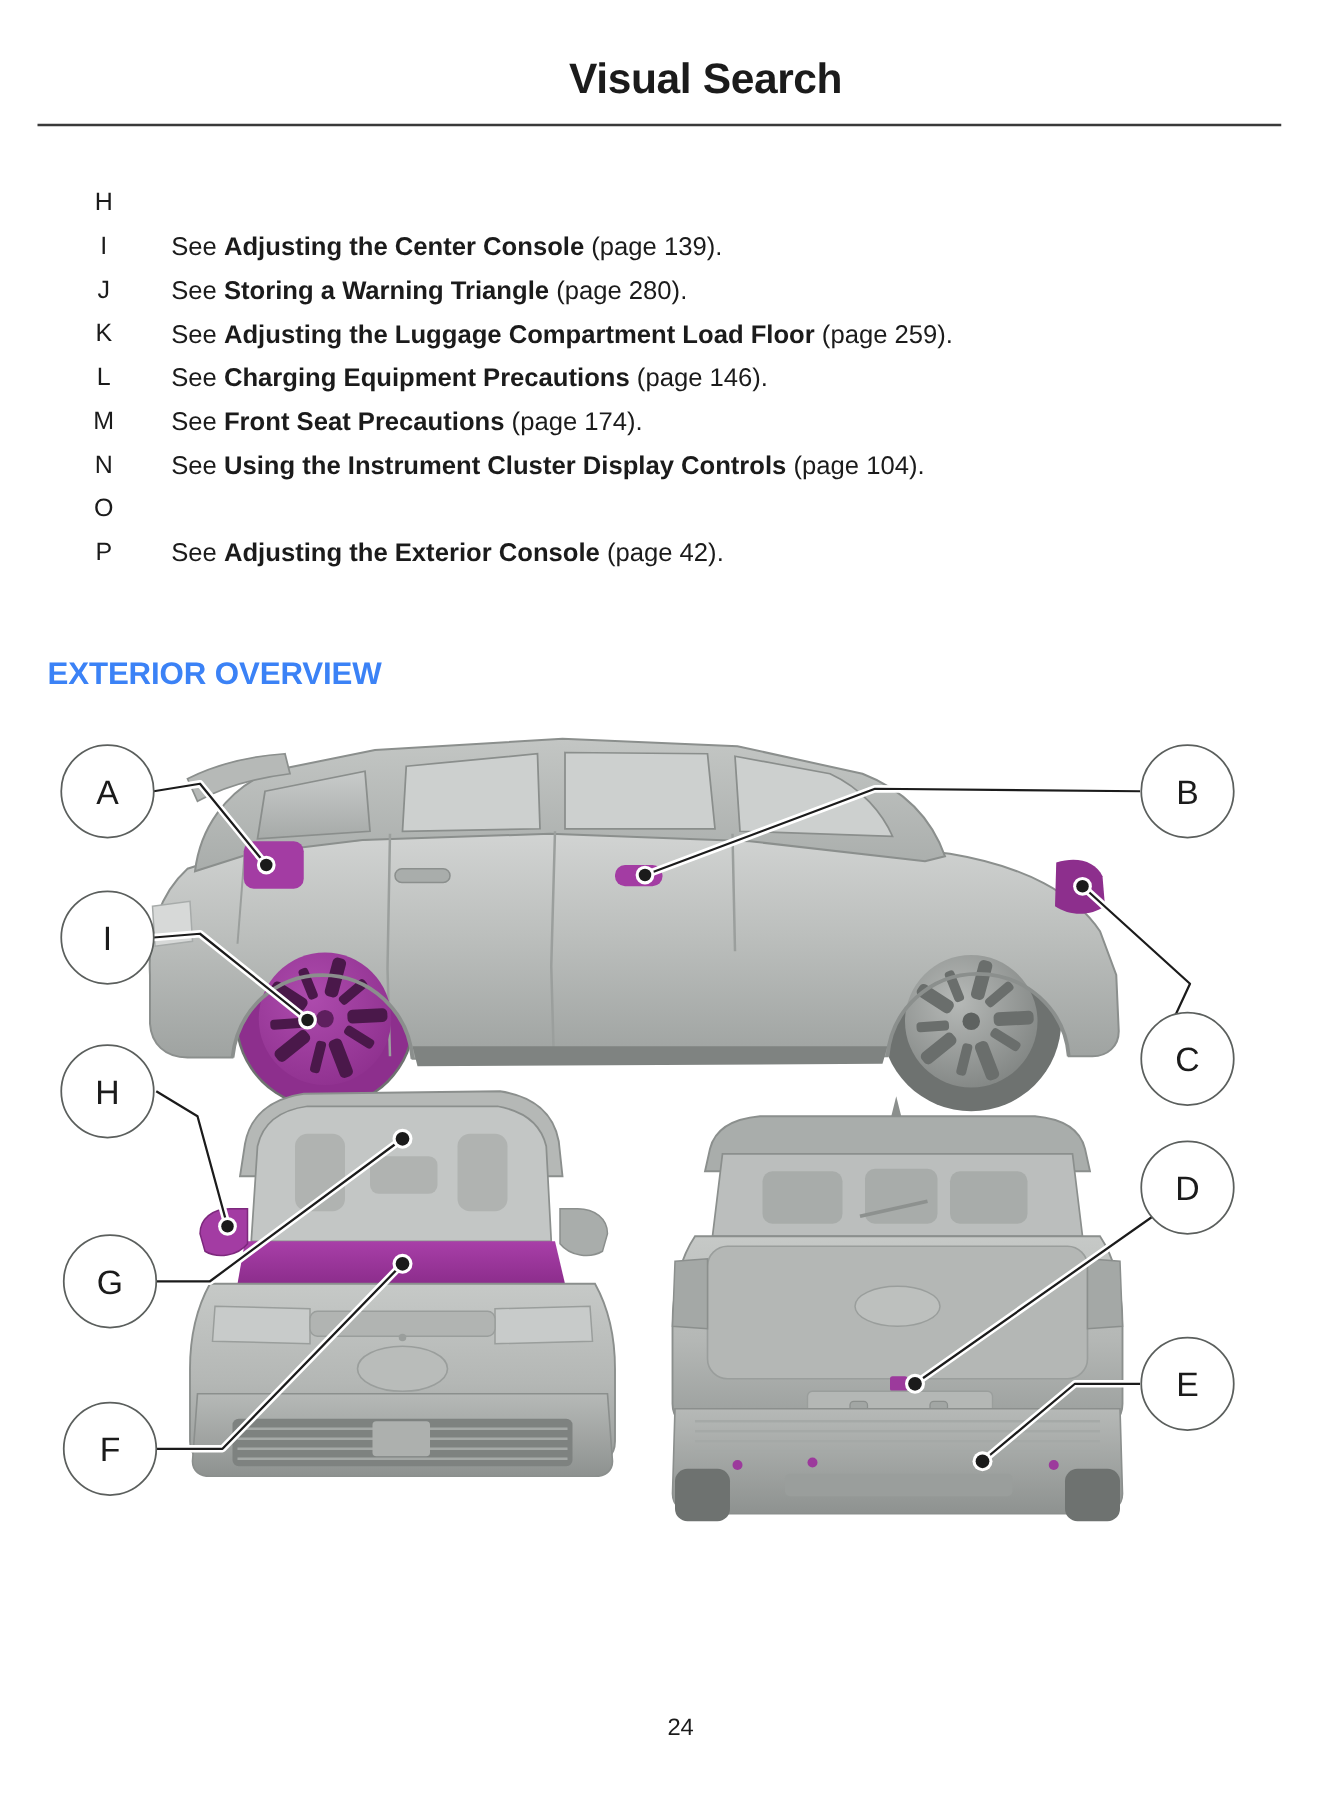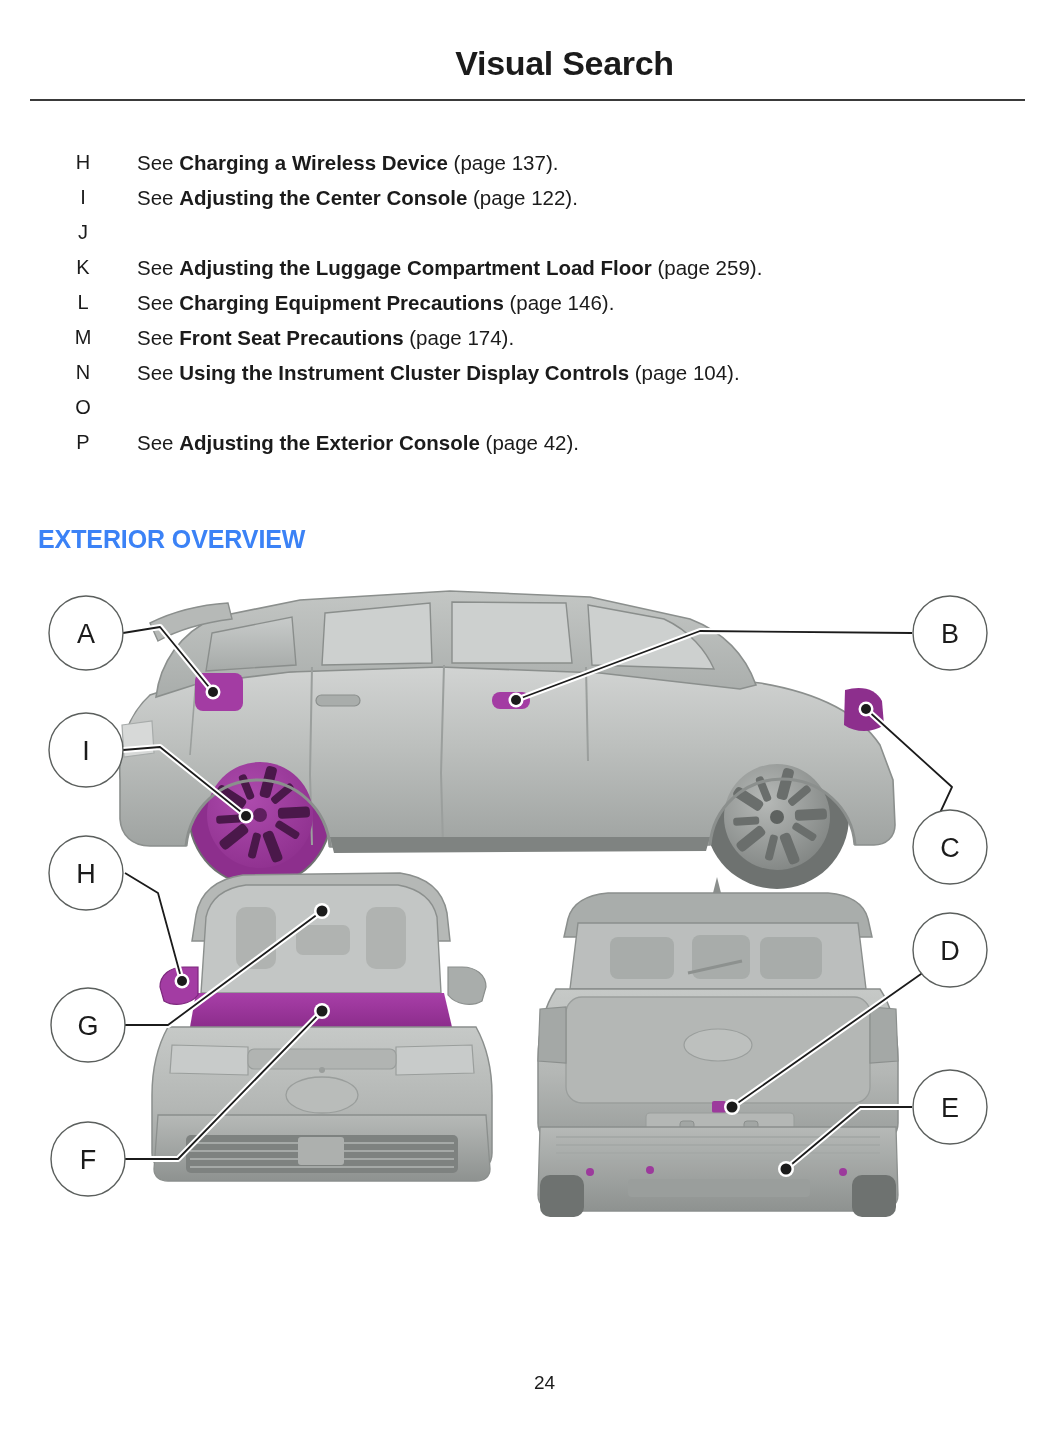--- a/index.html
+++ b/index.html
@@ -125,30 +125,30 @@
 
 <div class="page-header">
   <div class="page-title">Visual Search</div>
   <div class="header-rule"></div>
 </div>
 
 <div class="legend-list">
 
   <div class="legend-row">
     <span class="legend-letter">H</span>
-    <span class="legend-text"><span class="lead">See </span><span class="topic">Charging a Wireless Device</span><span class="ref"> (page 137).</span></span>
   </div>
 
   <div class="legend-row">
     <span class="legend-letter">I</span>
-    <span class="legend-text"><span class="lead">See </span><span class="topic">Adjusting the Center Console</span><span class="ref"> (page 122).</span></span>
+    <span class="legend-text"><span class="lead">See </span><span class="topic">Adjusting the Center Console</span><span class="ref"> (page 139).</span></span>
   </div>
 
   <div class="legend-row">
     <span class="legend-letter">J</span>
+    <span class="legend-text"><span class="lead">See </span><span class="topic">Storing a Warning Triangle</span><span class="ref"> (page 280).</span></span>
   </div>
 
   <div class="legend-row">
     <span class="legend-letter">K</span>
     <span class="legend-text"><span class="lead">See </span><span class="topic">Adjusting the Luggage Compartment Load Floor</span><span class="ref"> (page 259).</span></span>
   </div>
 
   <div class="legend-row">
     <span class="legend-letter">L</span>
     <span class="legend-text"><span class="lead">See </span><span class="topic">Charging Equipment Precautions</span><span class="ref"> (page 146).</span></span>

